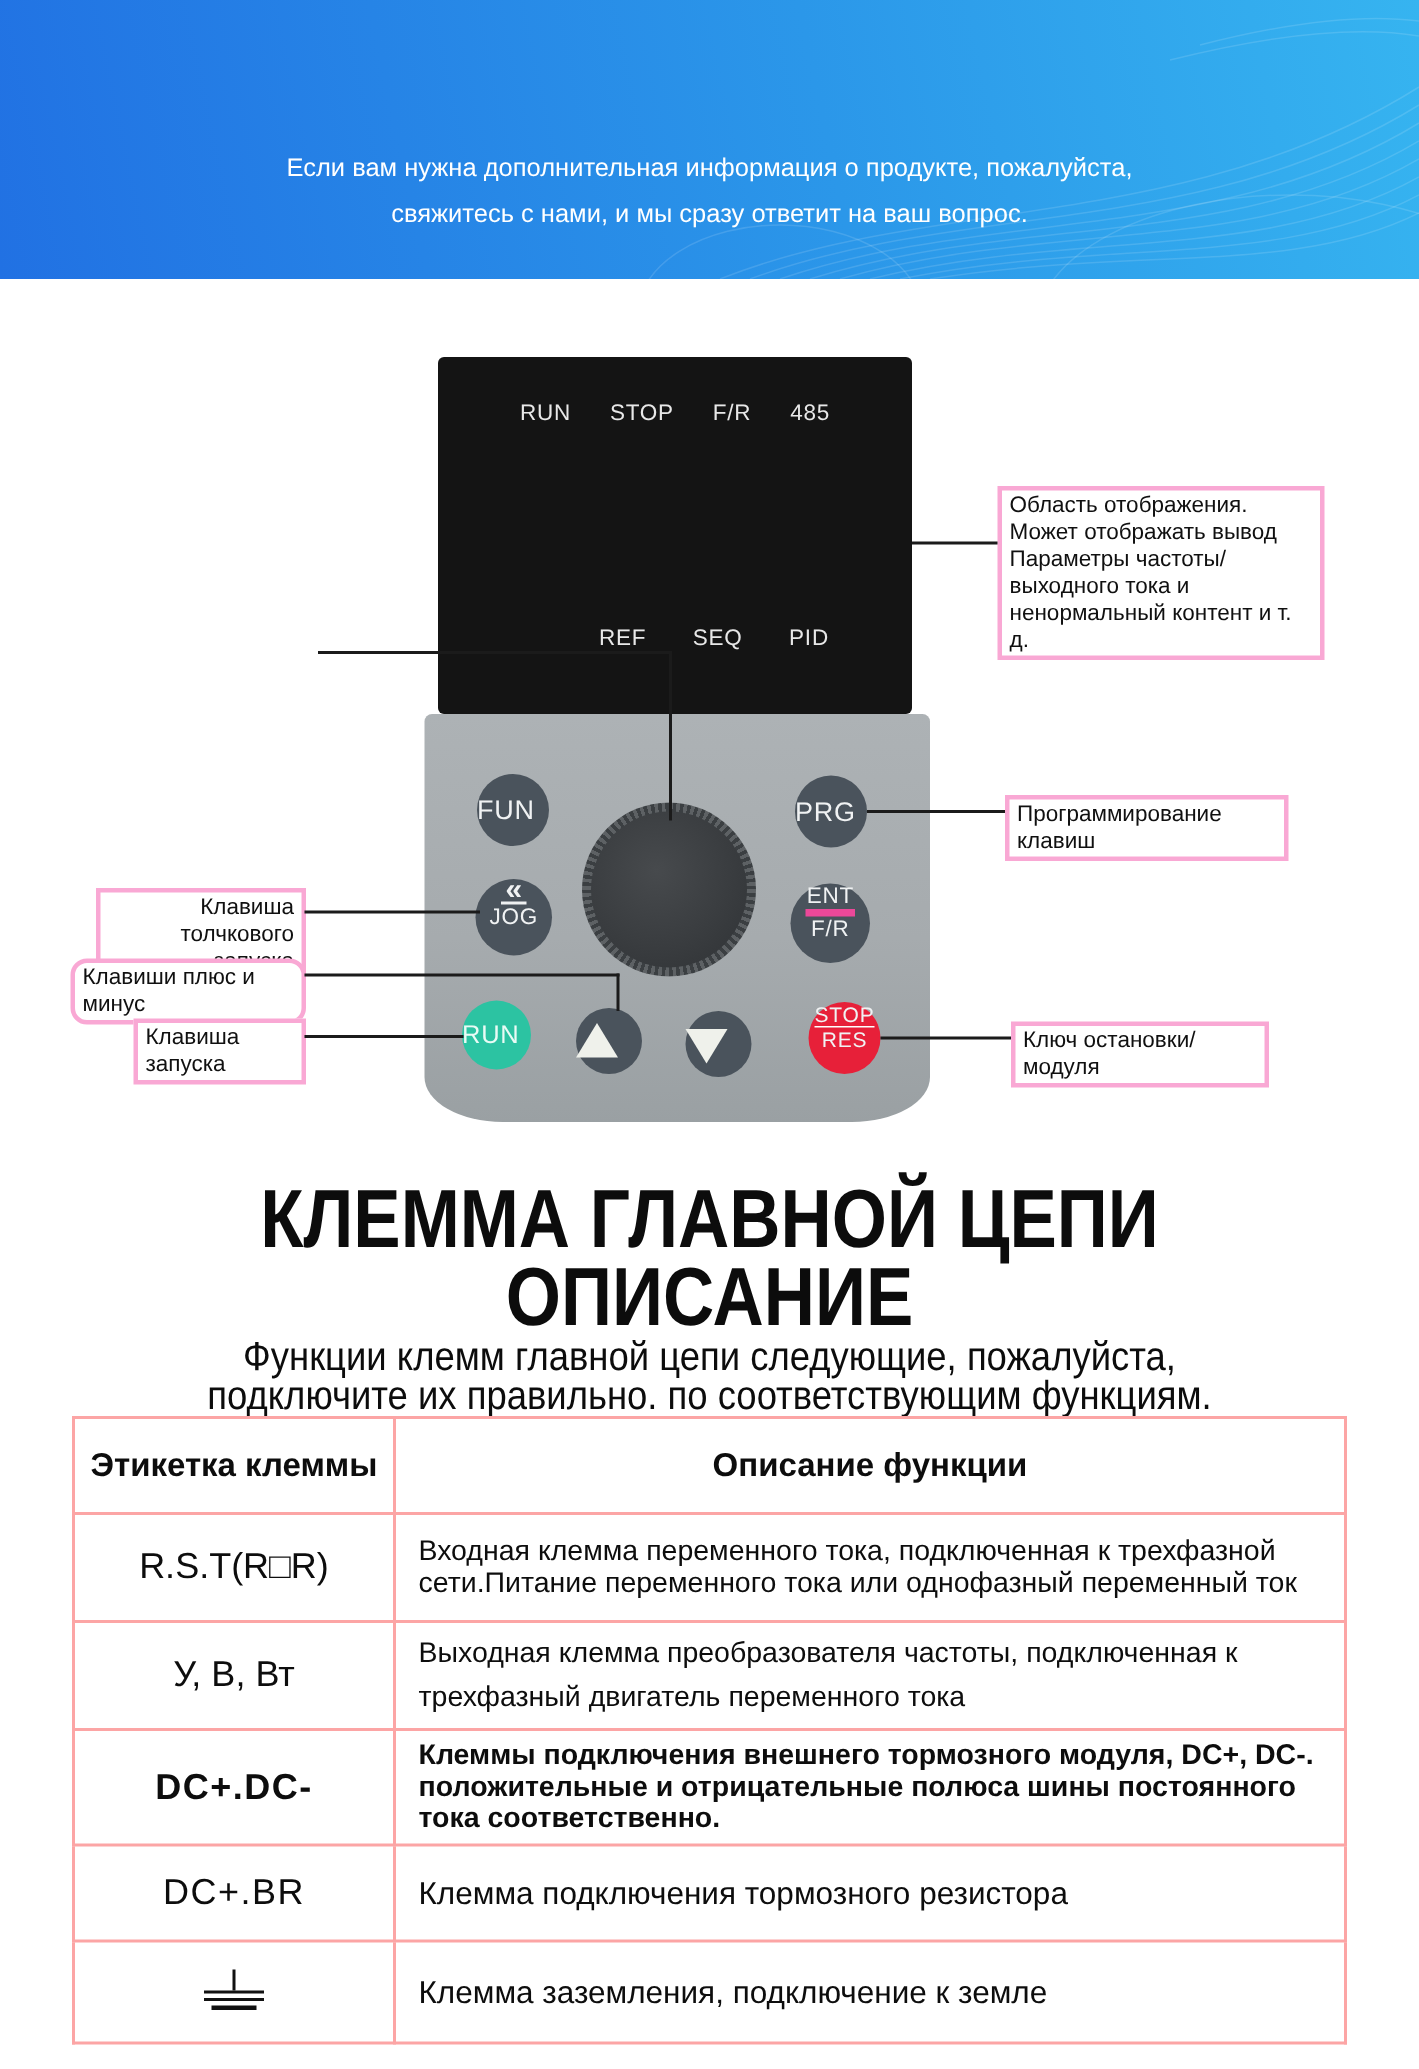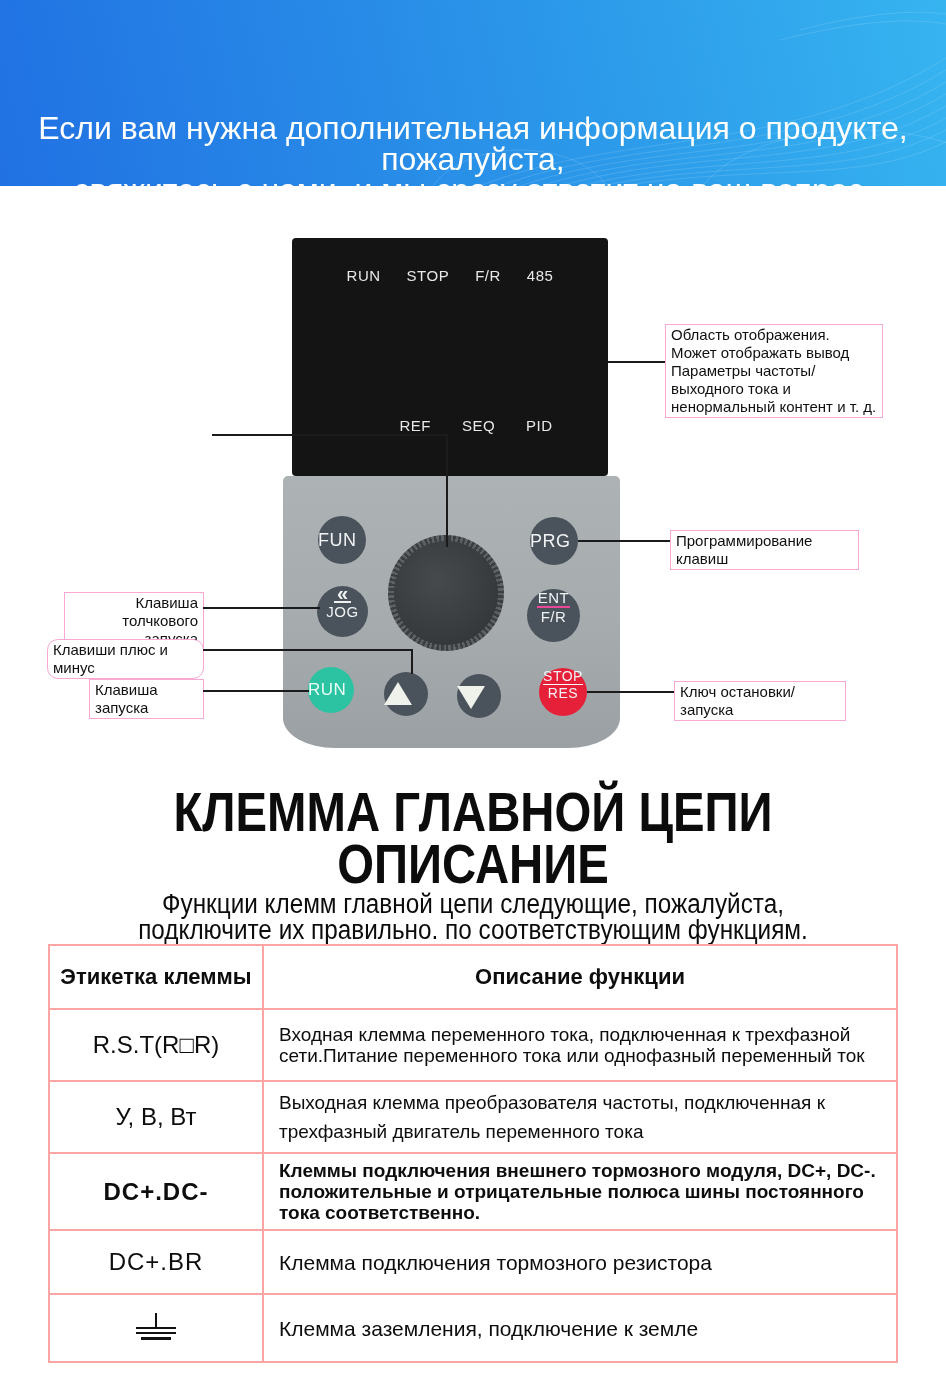--- a/index.html
+++ b/index.html
@@ -7,22 +7,22 @@
   #page { position:relative; width:946px; height:1379px; background:#ffffff;
           font-family:"Liberation Sans","DejaVu Sans",sans-serif; overflow:hidden; }
   .abs { position:absolute; }
 
   
   .hero { left:0; top:0; width:946px; height:186px;
           background:linear-gradient(78deg,#2171e3 0%,#2b97e9 58%,#36b4f0 100%); }
   .hero svg { position:absolute; left:0; top:0; }
   .hero-title { position:absolute; top:18px; left:0; width:100%; text-align:center;
                 color:#ffffff; font-weight:bold; font-size:60px; letter-spacing:-1px; line-height:62px; }
-  .hero-sub { position:absolute; top:113px; left:0; width:100%; text-align:center;
-              color:#ffffff; font-size:32px; line-height:31px; }
+  .hero-sub { position:absolute; top:96px; left:0; width:100%; text-align:center;
+              color:#ffffff; font-size:17px; line-height:31px; }
 
   
   .display { left:292px; top:238px; width:316px; height:238px; background:#141414; border-radius:4px; }
   .ind-row { position:absolute; width:100%; display:flex; justify-content:center;
              color:#e8e8e8; font-size:15px; letter-spacing:0.5px; }
   .ind-top { top:29px; gap:26px; }
   .ind-bot { top:179px; left:26px; gap:31px; }
 
   .kbody { left:283px; top:476px; width:337px; height:272px;
            background:linear-gradient(180deg,#adb2b5 0%,#a6abae 55%,#9aa0a3 100%);
@@ -36,37 +36,37 @@
 
   .key { position:absolute; border-radius:50%; color:#f0f2f3; display:flex; align-items:center;
          text-align:center; background:#4a535c; letter-spacing:0.5px; }
   .k-fun  { left:318px; top:516px; width:48px; height:48px; font-size:18px; }
   .k-prg  { left:530px; top:517px; width:48px; height:48px; font-size:18px; }
   .k-jog  { left:317px; top:586px; width:51px; height:51px; flex-direction:column; }
   .k-jog .t { font-size:20px; font-weight:bold; line-height:15px; letter-spacing:-2px;
               padding:0 5px 0 3px; border-bottom:2px solid #eef0f1; }
   .k-jog .b { font-size:15px; line-height:18px; }
   .k-ent  { left:527px; top:589px; width:53px; height:53px; flex-direction:column; font-size:15px; }
-  .k-ent .t { border-bottom:2px solid #ec4899; line-height:17px; padding:0 1px; }
+  .k-ent .t { border-bottom:5px solid #ec4899; line-height:17px; padding:0 1px; }
   .k-ent .b { line-height:18px; }
   .k-run  { left:308px; top:667px; width:46px; height:46px; background:#2cc3a2;
             font-size:17px; color:#e9fbf5; }
   .k-up   { left:384px; top:672px; width:44px; height:44px; }
   .k-down { left:457px; top:674px; width:44px; height:44px; }
   .tri-up   { width:0; height:0; border-left:14px solid transparent; border-right:14px solid transparent;
               border-bottom:23px solid #eff1eb; margin-top:-2px; }
   .tri-down { width:0; height:0; border-left:14px solid transparent; border-right:14px solid transparent;
               border-top:23px solid #eff1eb; margin-top:2px; }
   .k-stop { left:539px; top:668px; width:48px; height:48px; background:#e72039;
             flex-direction:column; font-size:14px; }
   .k-stop .t { border-bottom:1.5px solid #ffffff; line-height:16px; }
   .k-stop .b { line-height:17px; }
 
   
-  .note { position:absolute; background:#ffffff; border:1px solid #f9a8d4; color:#101010;
+  .note { position:absolute; background:#ffffff; border:3px solid #f9a8d4; color:#101010;
           font-size:15px; line-height:18px; padding:1px 5px; }
   #note-display { left:665px; top:324px; width:218px; }
   #note-shift   { left:40px;  top:417px; width:172px; }
   #note-jog     { left:64px;  top:592px; width:140px; text-align:right; }
   #note-pm      { left:47px;  top:639px; width:157px;border-radius:11px; }
   #note-run     { left:89px;  top:679px; width:115px; }
   #note-prg     { left:670px; top:530px; width:189px; }
   #note-stop    { left:674px; top:681px; width:172px; }
   .cline { position:absolute; background:#1b1b1b; }
 
@@ -168,21 +168,21 @@
   <div class="key k-stop">
     <span class="t">STOP</span>
     <span class="b">RES</span>
   </div>
 
   <div class="note" id="note-display">Область отображения. Может отображать вывод Параметры частоты/выходного тока и ненормальный контент и т. д.</div>
   <div class="note" id="note-jog">Клавиша толчкового запуска</div>
   <div class="note" id="note-pm">Клавиши плюс и минус</div>
   <div class="note" id="note-run">Клавиша запуска</div>
   <div class="note" id="note-prg">Программирование клавиш</div>
-  <div class="note" id="note-stop">Ключ остановки/запуска</div>
+  <div class="note" id="note-stop">Ключ остановки/модуля</div>
 
   <div class="cline" style="left:608px; top:361px; width:57px;  height:2px;"></div>
   <div class="cline" style="left:212px; top:434px; width:236px; height:2px;"></div>
   <div class="cline" style="left:446px; top:434px; width:2px;   height:113px;"></div>
   <div class="cline" style="left:203px; top:607px; width:117px; height:2px;"></div>
   <div class="cline" style="left:203px; top:649px; width:210px; height:2px;"></div>
   <div class="cline" style="left:411px; top:649px; width:2px;   height:25px;"></div>
   <div class="cline" style="left:203px; top:690px; width:106px; height:2px;"></div>
   <div class="cline" style="left:578px; top:540px; width:92px;  height:2px;"></div>
   <div class="cline" style="left:587px; top:691px; width:87px;  height:2px;"></div>

